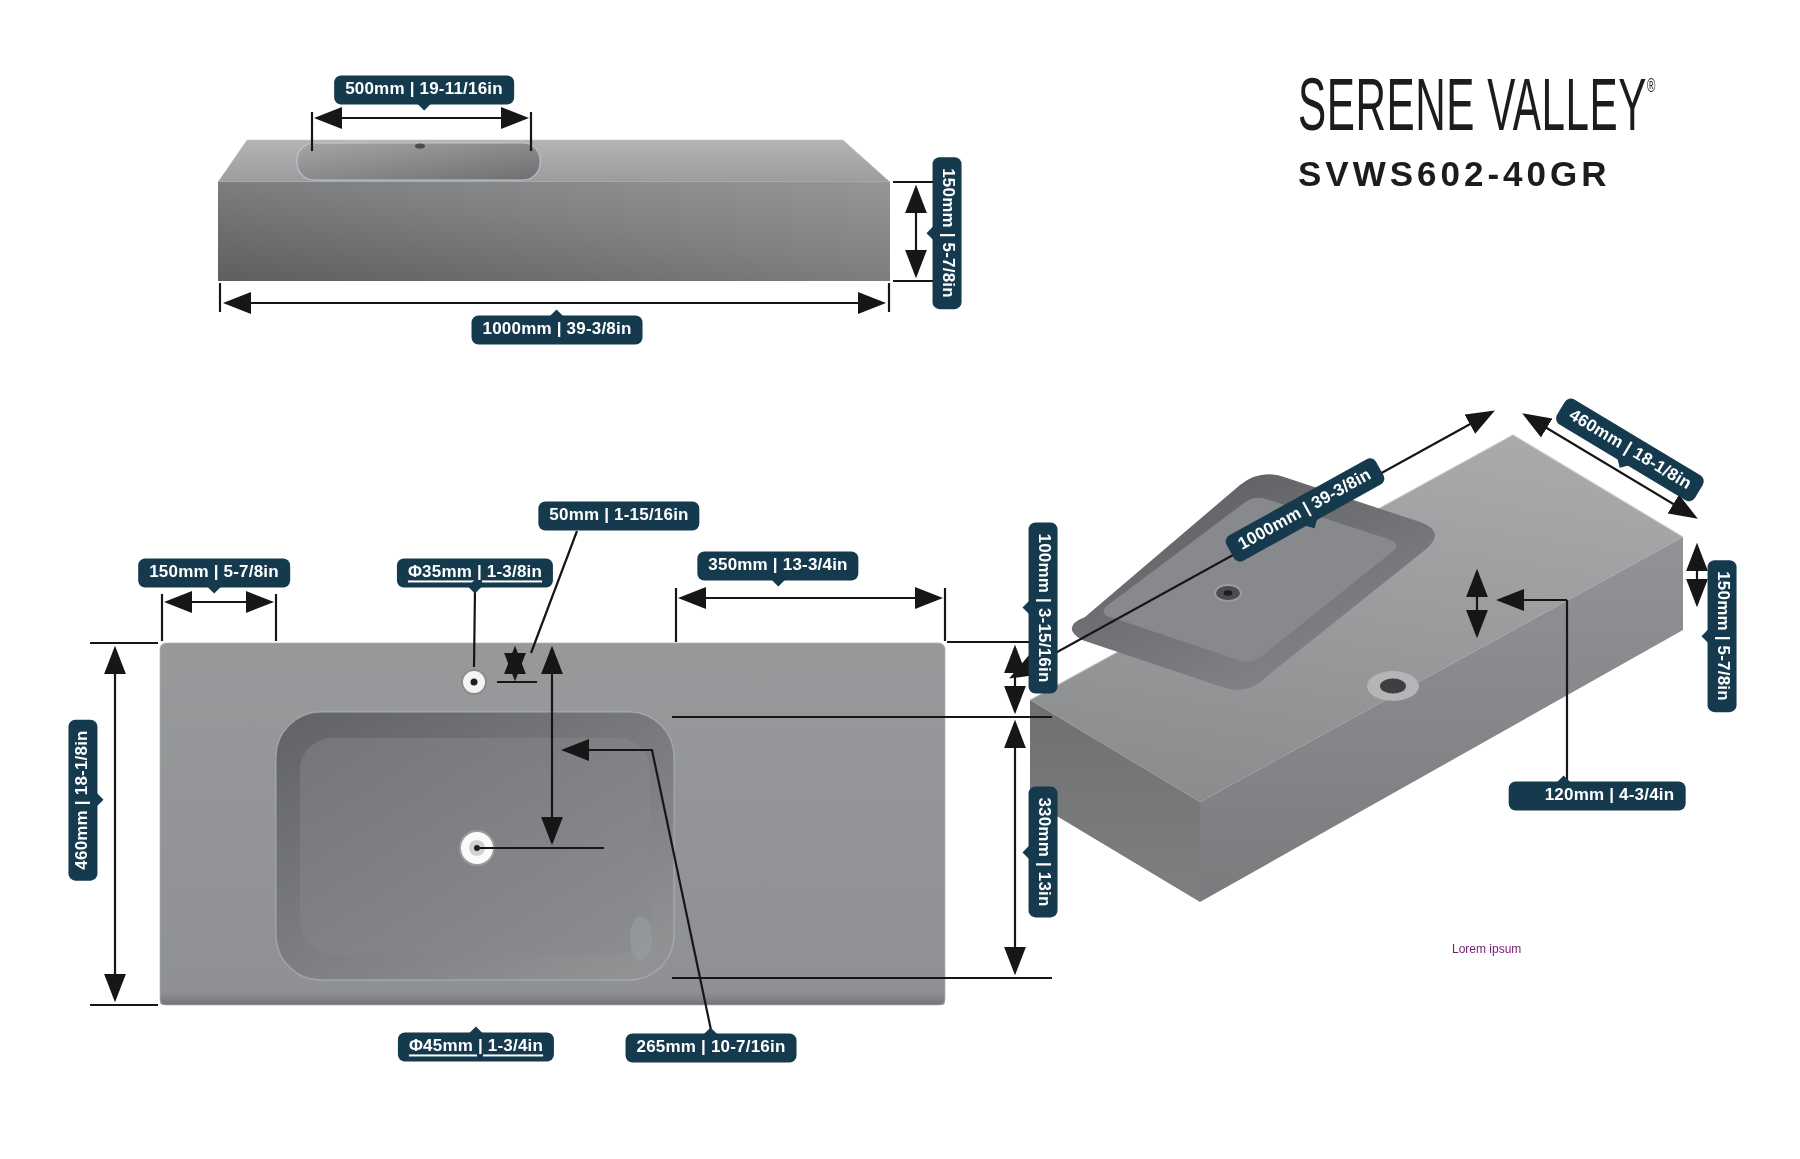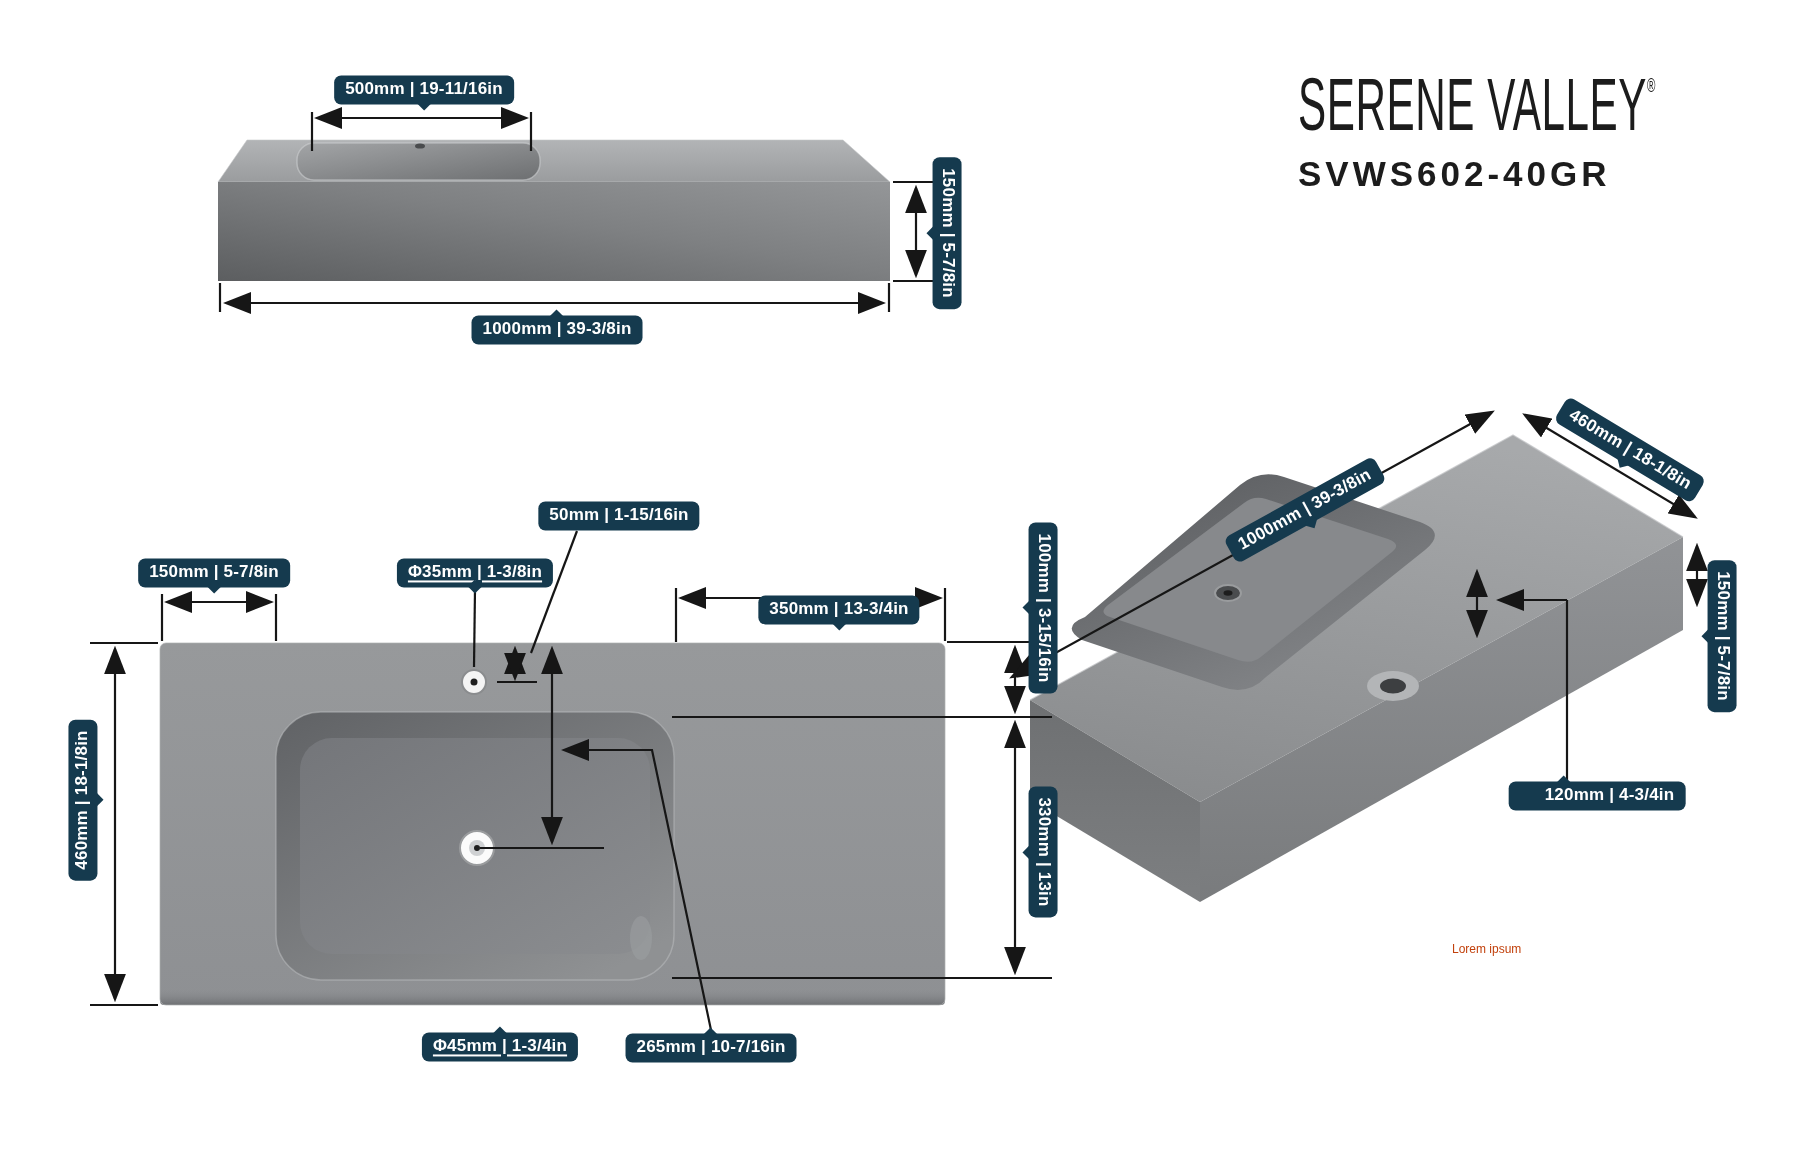--- a/index.html
+++ b/index.html
@@ -13,21 +13,21 @@
                 transform:rotate(45deg);}
   .nub-b::after{display:block;left:50%;margin-left:-5px;bottom:-4px;}
   .nub-t::after{display:block;left:50%;margin-left:-5px;top:-4px;}
   .nub-off::after{left:31%;}
   .uline{text-decoration:underline;text-underline-offset:3px;text-decoration-thickness:1.5px;text-align:right;}
   .brandwrap{position:absolute;left:1298px;top:68px;color:#1c1c1c;z-index:4;}
   .logo{font-size:74px;font-weight:400;line-height:1;letter-spacing:1px;transform:scaleX(.57);
         transform-origin:left top;white-space:nowrap;}
   .logo sup{font-size:20px;vertical-align:38px;}
   .model{margin-top:12px;font-size:35px;font-weight:bold;letter-spacing:4px;white-space:nowrap;}
-  .footnote{position:absolute;left:1452px;top:942px;font-size:12px;color:#c2410c;z-index:4;}
+  .footnote{position:absolute;left:1452px;top:942px;font-size:12px;color:#701a75;z-index:4;}
 </style>
 </head>
 <body>
 
 <div id="canvas">
 
 <svg id="drawing" width="1800" height="1159" viewBox="0 0 1800 1159">
   <defs>
     <marker id="ah" markerWidth="13" markerHeight="10" refX="11.5" refY="5" orient="auto-start-reverse">
       <path d="M0,0 L13,5 L0,10 z" fill="#161616"></path>
@@ -166,25 +166,25 @@
   <div class="model">SVWS602-40GR</div>
 </div>
 
 <div class="badge nub-b" style="left:424px;top:90px;">500mm | 19-11/16in</div>
 <div class="badge nub-b" style="left:947px;top:233px;transform:translate(-50%,-50%) rotate(90deg);">150mm | 5-7/8in</div>
 <div class="badge nub-t" style="left:557px;top:330px;">1000mm | 39-3/8in</div>
 
 <div class="badge nub-b" style="left:214px;top:573px;">150mm | 5-7/8in</div>
 <div class="badge nub-b uline" style="left:475px;top:573px;">Φ35mm | 1-3/8in</div>
 <div class="badge" style="left:619px;top:516px;">50mm | 1-15/16in</div>
-<div class="badge nub-b" style="left:839px;top:566px;margin-top:44px;">350mm | 13-3/4in</div>
+<div class="badge nub-b" style="left:778px;top:566px;">350mm | 13-3/4in</div>
 <div class="badge nub-b" style="left:1043px;top:608px;transform:translate(-50%,-50%) rotate(90deg);">100mm | 3-15/16in</div>
 <div class="badge nub-b" style="left:1043px;top:852px;transform:translate(-50%,-50%) rotate(90deg);">330mm | 13in</div>
 <div class="badge nub-b" style="left:83px;top:800px;transform:translate(-50%,-50%) rotate(-90deg);">460mm | 18-1/8in</div>
-<div class="badge nub-t uline" style="left:500px;top:1047px;">Φ45mm | 1-3/4in</div>
+<div class="badge nub-t uline" style="left:476px;top:1047px;">Φ45mm | 1-3/4in</div>
 <div class="badge nub-t" style="left:711px;top:1048px;">265mm | 10-7/16in</div>
 
 <div class="badge nub-b" style="left:1305px;top:510px;transform:translate(-50%,-50%) rotate(-29deg);">1000mm | 39-3/8in</div>
 <div class="badge nub-b" style="left:1630px;top:450px;transform:translate(-50%,-50%) rotate(31deg);">460mm | 18-1/8in</div>
 <div class="badge nub-b" style="left:1722px;top:636px;transform:translate(-50%,-50%) rotate(90deg);">150mm | 5-7/8in</div>
 <div class="badge nub-t nub-off" style="left:1597px;top:796px;padding-left:36px;">120mm | 4-3/4in</div>
 
 <div class="footnote">Lorem ipsum</div>
 
 </div>

